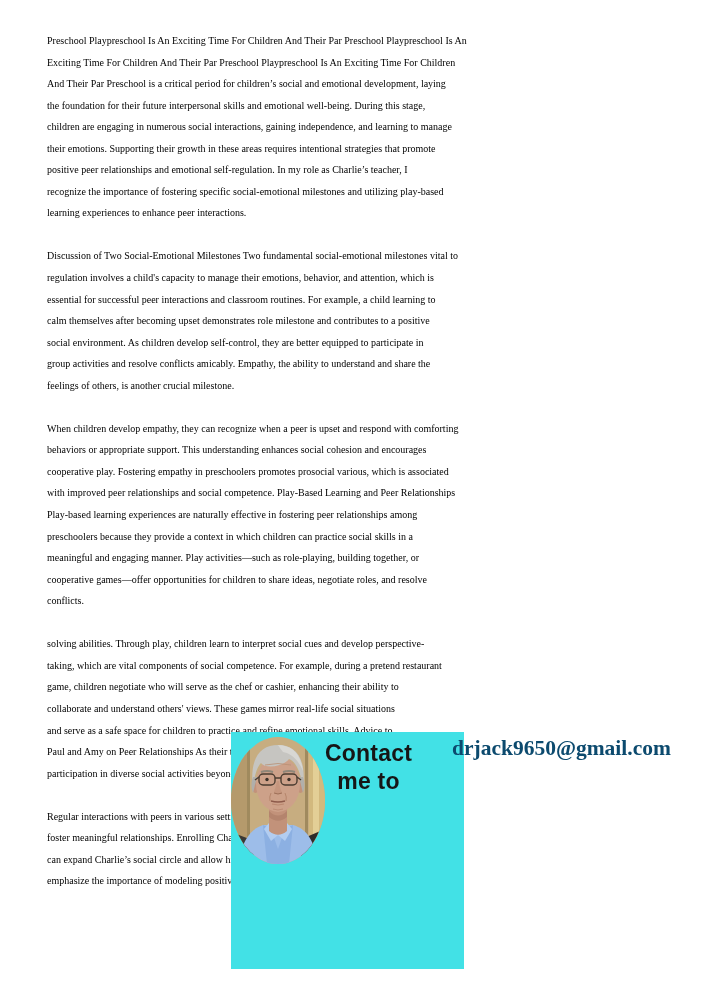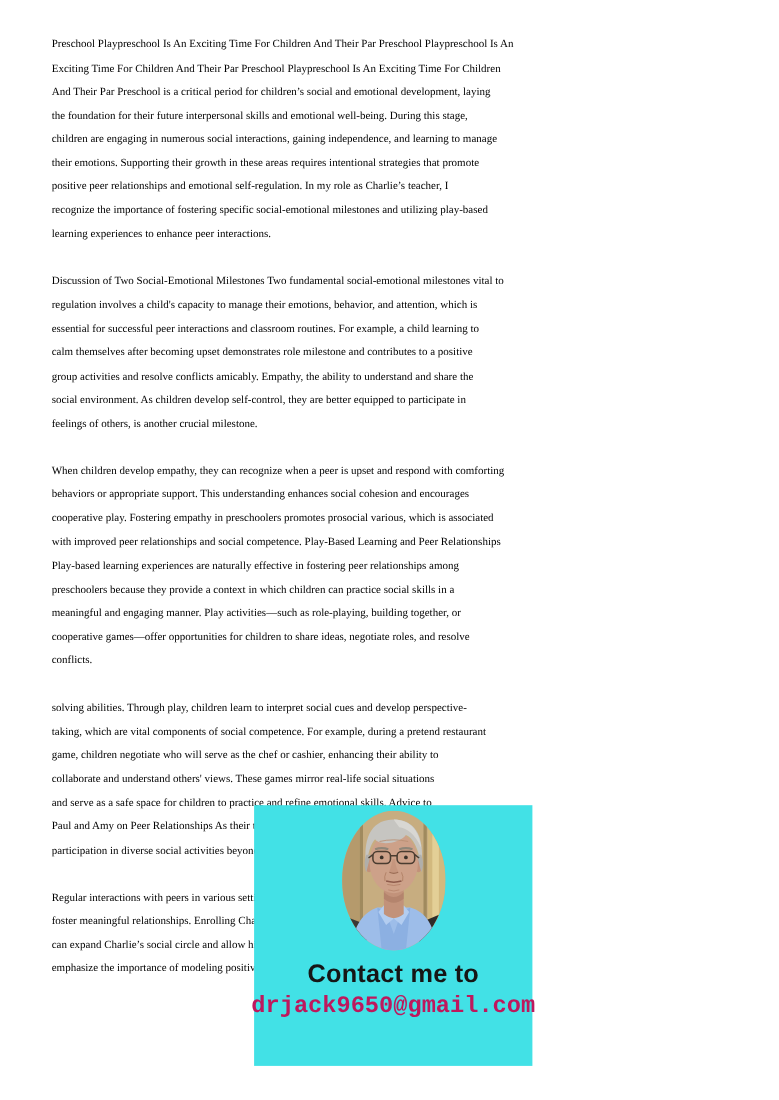--- a/index.html
+++ b/index.html
@@ -19,46 +19,47 @@
     font-size: 10px;
     line-height: 21.55px;
     color: #000000;
   }
   .para { margin: 0 0 21.55px 0; }
   .line { white-space: pre; }
   .overlay {
     position: absolute;
     left: 231px;
     top: 732px;
-    width: 253px;
+    width: 233px;
     height: 237px;
     background: var(--overlay-bg, #42e1e6);
     display: flex;
-    flex-direction: column;
-    align-items: center;
+    flex-direction: row;
+    align-items: flex-start;
     box-sizing: border-box;
   }
   .photo { margin-top: 5px; width: 94px; height: 127px; }
   .headline {
     margin-top: 7px;
     font-family: "Liberation Sans", sans-serif;
     font-weight: bold;
     font-size: 23px;
     line-height: 28px;
     color: #161616;
     text-align: center;
     letter-spacing: 0.2px;
   }
   .email {
     margin-top: 4px;
-    font-family: Liberation Mono, monospace;
+    font-family: Liberation Serif, serif;
     font-weight: bold;
     font-size: 21.5px;
-    color: #be185d;
+    color: #0c4a6e;
     white-space: nowrap;
+    margin-left: 40px;
   }
 </style>
 </head>
 <body>
 
 <div class="page">
 
   <div class="doc" id="doc">
       <div class="para">
         <div class="line">Preschool Playpreschool Is An Exciting Time For Children And Their Par Preschool Playpreschool Is An</div>
@@ -69,22 +70,22 @@
         <div class="line">their emotions. Supporting their growth in these areas requires intentional strategies that promote</div>
         <div class="line">positive peer relationships and emotional self-regulation. In my role as Charlie’s teacher, I</div>
         <div class="line">recognize the importance of fostering specific social-emotional milestones and utilizing play-based</div>
         <div class="line">learning experiences to enhance peer interactions.</div>
       </div>
       <div class="para">
         <div class="line">Discussion of Two Social-Emotional Milestones Two fundamental social-emotional milestones vital to</div>
         <div class="line">regulation involves a child's capacity to manage their emotions, behavior, and attention, which is</div>
         <div class="line">essential for successful peer interactions and classroom routines. For example, a child learning to</div>
         <div class="line">calm themselves after becoming upset demonstrates role milestone and contributes to a positive</div>
+        <div class="line">social environment. As children develop self-control, they are better equipped to participate in</div>
         <div class="line">group activities and resolve conflicts amicably. Empathy, the ability to understand and share the</div>
-        <div class="line">social environment. As children develop self-control, they are better equipped to participate in</div>
         <div class="line">feelings of others, is another crucial milestone.</div>
       </div>
       <div class="para">
         <div class="line">When children develop empathy, they can recognize when a peer is upset and respond with comforting</div>
         <div class="line">behaviors or appropriate support. This understanding enhances social cohesion and encourages</div>
         <div class="line">cooperative play. Fostering empathy in preschoolers promotes prosocial various, which is associated</div>
         <div class="line">with improved peer relationships and social competence. Play-Based Learning and Peer Relationships</div>
         <div class="line">Play-based learning experiences are naturally effective in fostering peer relationships among</div>
         <div class="line">preschoolers because they provide a context in which children can practice social skills in a</div>
         <div class="line">meaningful and engaging manner. Play activities—such as role-playing, building together, or</div>

